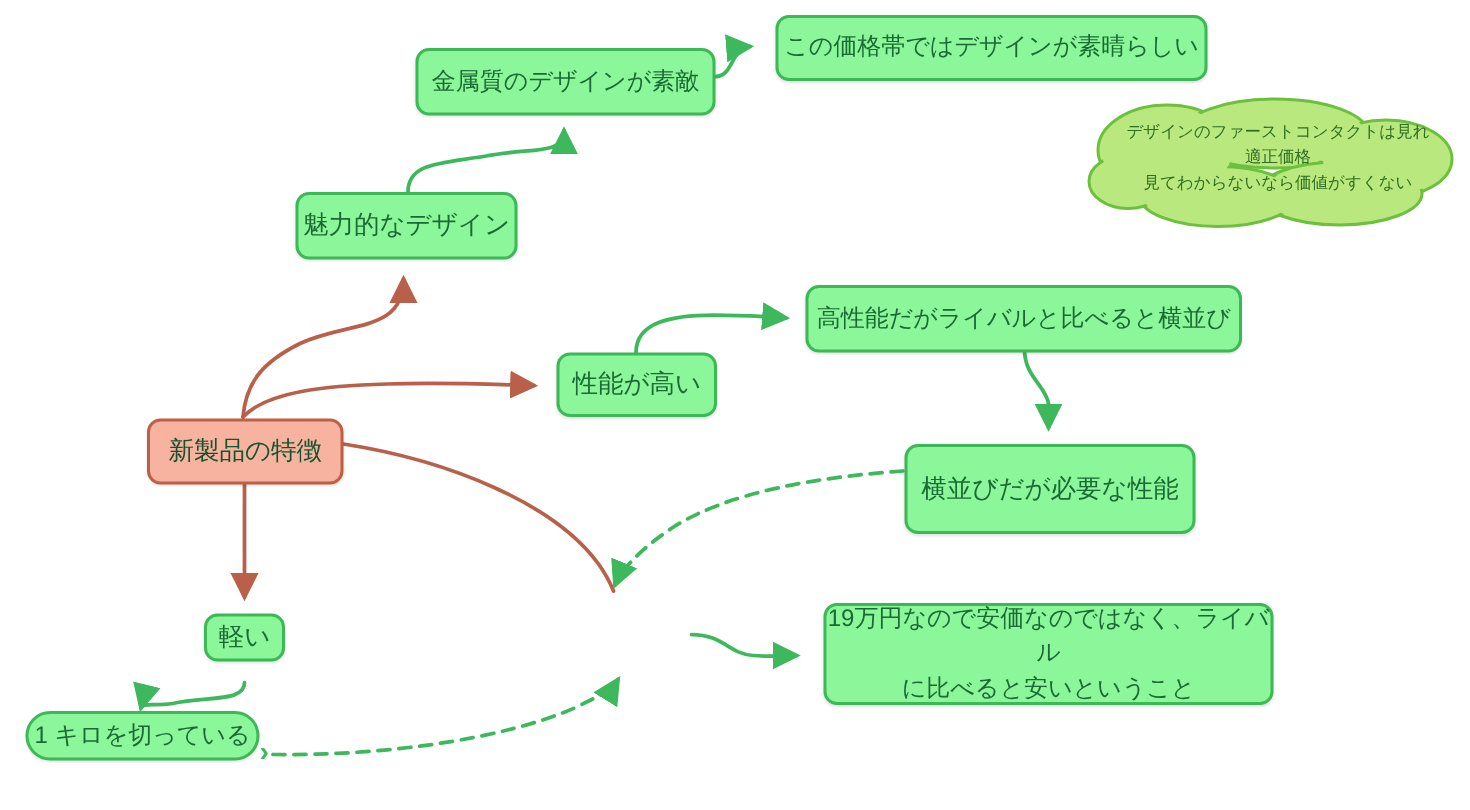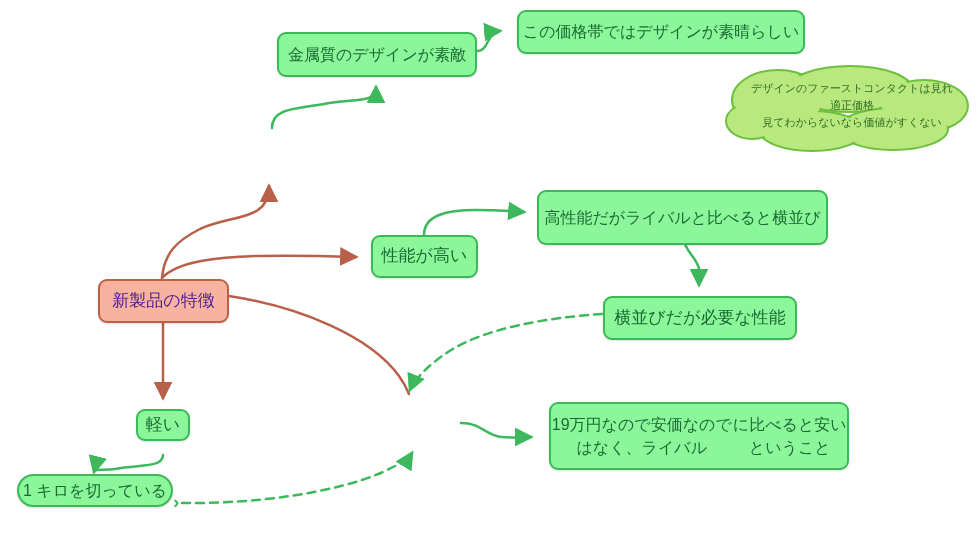--- a/index.html
+++ b/index.html
@@ -26,23 +26,23 @@
     color:#1a6b33;
     font-size:17px;
     line-height:1.45;
     white-space:nowrap;
     box-shadow:0 1px 2px rgba(0,0,0,0.12);
   }
   .node.small-text{font-size:16px;}
   .node.root{
     background:#f8b3a0;
     border-color:#bf5f46;
-    color:#4c1d95;
+    color:#14532d;
   }
-  .node.multiline{white-space:normal;flex-direction:row;}
+  .node.multiline{white-space:normal;flex-direction:column;}
   .cloud-text{
     position:absolute;left:742px;top:80px;width:220px;
     text-align:center;
     color:#2f6d20;
     font-size:11px;line-height:1.55;font-family:Liberation Serif, serif;
   }
   .chevron{
     position:absolute;left:173px;top:492px;
     color:#3db85c;font-size:19px;font-weight:bold;line-height:1;
   }
@@ -96,30 +96,33 @@
   </svg>
 
   <div class="node small-text" style="left:277px;top:32px;width:200px;height:45px;">
     <span>金属質のデザインが素敵</span>
   </div>
 
   <div class="node small-text" style="left:517px;top:10px;width:288px;height:44px;">
     <span>この価格帯ではデザインが素晴らしい</span>
   </div>
 
+  <div class="node" style="left:197px;top:128px;width:148px;height:45px;">
+    <span>魅力的なデザイン</span>
+  </div>
 
-  <div class="node small-text" style="left:537px;top:190px;width:291px;height:55px;">
+  <div class="node small-text" style="left:537px;top:190px;width:291px;height:45px;">
     <span>高性能だがライバルと比べると横並び</span>
   </div>
 
   <div class="node" style="left:371px;top:235px;width:107px;height:43px;align-items:center;">
     <span>性能が高い</span>
   </div>
 
-  <div class="node" style="left:603px;top:296px;width:194px;height:44px;">
+  <div class="node" style="left:603px;top:296px;width:194px;height:60px;">
     <span>横並びだが必要な性能</span>
   </div>
 
   <div class="node root" style="left:98px;top:279px;width:131px;height:44px;">
     <span>新製品の特徴</span>
   </div>
 
 
   <div class="node small-text multiline" style="left:549px;top:402px;width:300px;height:68px;">
     <div>19万円なので安価なのではなく、ライバル</div>

